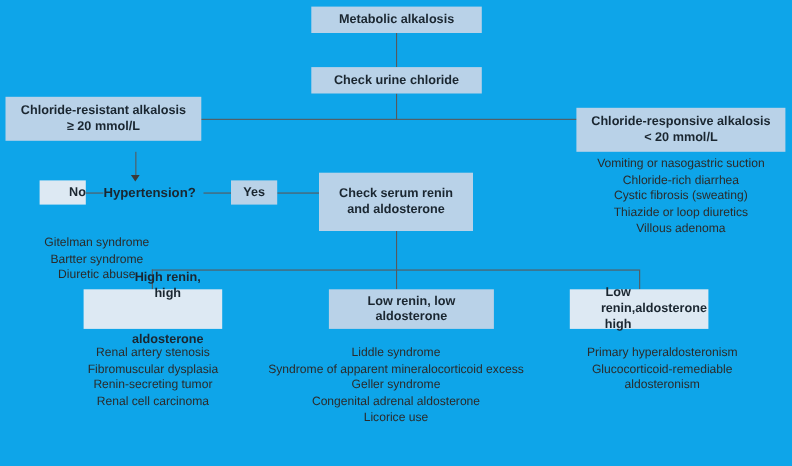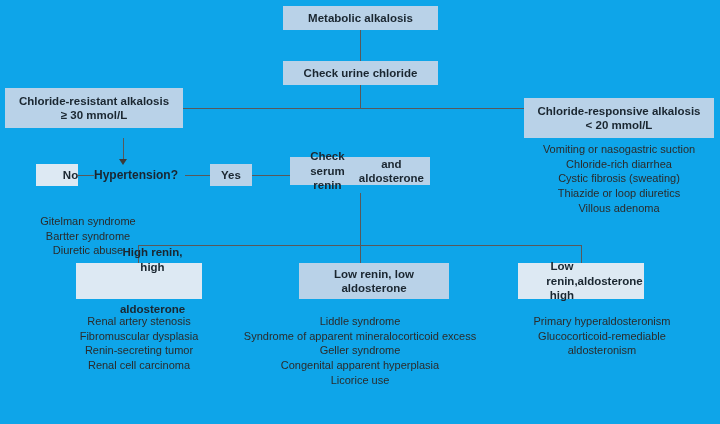--- a/index.html
+++ b/index.html
@@ -85,21 +85,21 @@
 
   <div class="box box-dark" style="left:283px; top:61px; width:155px; height:24px;">
     <span>Check urine chloride</span>
   </div>
 
   <div class="vline" style="left:360px; top:85px; height:24px;"></div>
   <div class="hline" style="left:100px; top:108px; width:425px;"></div>
 
   <div class="box box-dark" style="left:5px; top:88px; width:178px; height:40px; flex-direction:column;">
     <span>Chloride-resistant alkalosis</span>
-    <span>≥ 30 mmol/L</span>
+    <span>≥ 20 mmol/L</span>
   </div>
 
   <div class="box box-dark" style="left:524px; top:98px; width:190px; height:40px; flex-direction:column;">
     <span>Chloride-responsive alkalosis</span>
     <span>&lt; 20 mmol/L</span>
   </div>
 
   <div class="list" style="left:524px; top:142px; width:190px;">
     <div>Vomiting or nasogastric suction</div>
     <div>Chloride-rich diarrhea</div>
@@ -128,21 +128,21 @@
   </div>
 
   <div class="hline" style="left:252px; top:175px; width:38px;"></div>
 
   <div class="list" style="left:8px; top:198px; width:160px;margin-top:16px;">
     <div>Gitelman syndrome</div>
     <div>Bartter syndrome</div>
     <div>Diuretic abuse</div>
   </div>
 
-  <div class="box box-dark" style="left:290px; top:157px; width:140px; height:28px; flex-direction:row;">
+  <div class="box box-dark" style="left:290px; top:157px; width:140px; height:53px; flex-direction:column;">
     <span>Check serum renin</span>
     <span>and aldosterone</span>
   </div>
 
   <div class="vline" style="left:360px; top:193px; height:52px;"></div>
   <div class="hline" style="left:138px; top:245px; width:443px;"></div>
   <div class="vline" style="left:138px; top:245px; height:18px;"></div>
   <div class="vline" style="left:360px; top:245px; height:18px;"></div>
   <div class="vline" style="left:581px; top:245px; height:18px;"></div>
 
@@ -165,21 +165,21 @@
     <div>Renal artery stenosis</div>
     <div>Fibromuscular dysplasia</div>
     <div>Renin-secreting tumor</div>
     <div>Renal cell carcinoma</div>
   </div>
 
   <div class="list" style="left:218px; top:314px; width:284px;">
     <div>Liddle syndrome</div>
     <div>Syndrome of apparent mineralocorticoid excess</div>
     <div>Geller syndrome</div>
-    <div>Congenital apparent hyperplasia</div>
+    <div>Congenital adrenal aldosterone</div>
     <div>Licorice use</div>
   </div>
 
   <div class="list" style="left:497px; top:314px; width:210px;">
     <div>Primary hyperaldosteronism</div>
     <div>Glucocorticoid-remediable</div>
     <div>aldosteronism</div>
   </div>
 
 </div>

